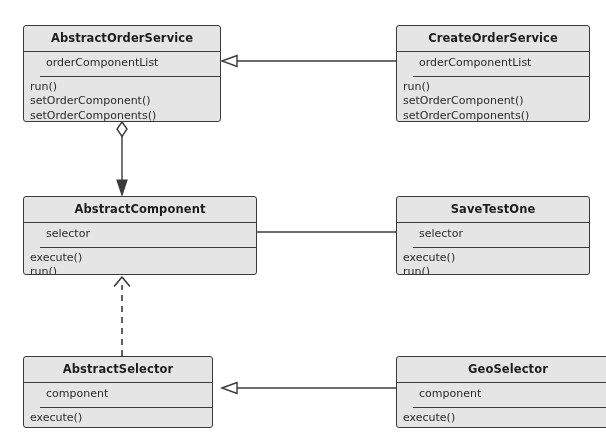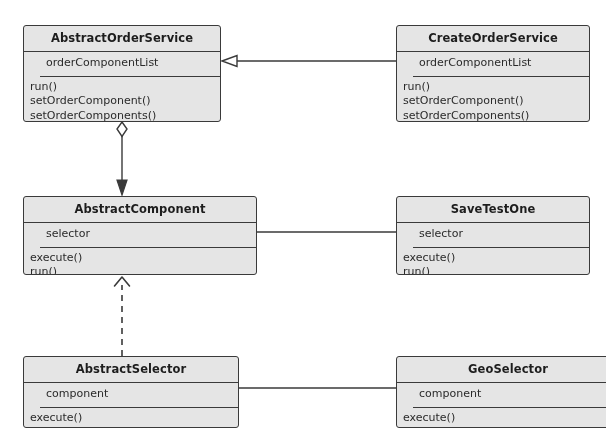--- a/index.html
+++ b/index.html
@@ -135,21 +135,21 @@
     <div class="cls-name">SaveTestOne</div>
     <div class="cls-attrs">
       <div class="member">selector</div>
     </div>
     <div class="cls-ops">
       <div class="member">execute()</div>
       <div class="member">run()</div>
     </div>
   </div>
 
-  <div class="uml-class" style="left:23px; top:356px; width:216px; height:72px;">
+  <div class="uml-class" style="left:23px; top:356px; width:190px; height:72px;">
     <div class="cls-name">AbstractSelector</div>
     <div class="cls-attrs">
       <div class="member">component</div>
     </div>
     <div class="cls-ops">
       <div class="member">execute()</div>
     </div>
   </div>
 
   <div class="uml-class" style="left:396px; top:356px; width:224px; height:72px;">

